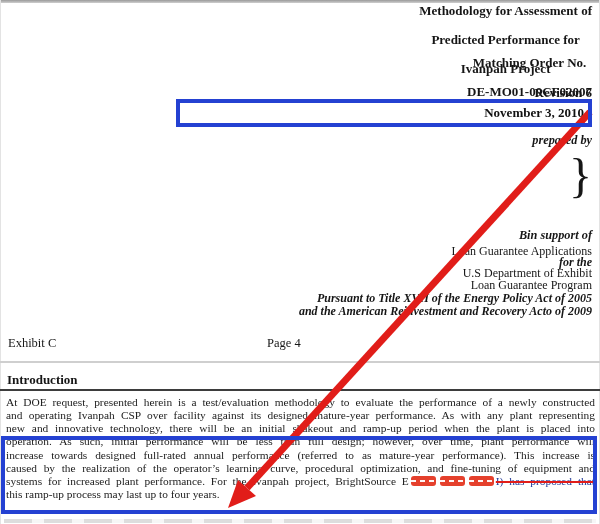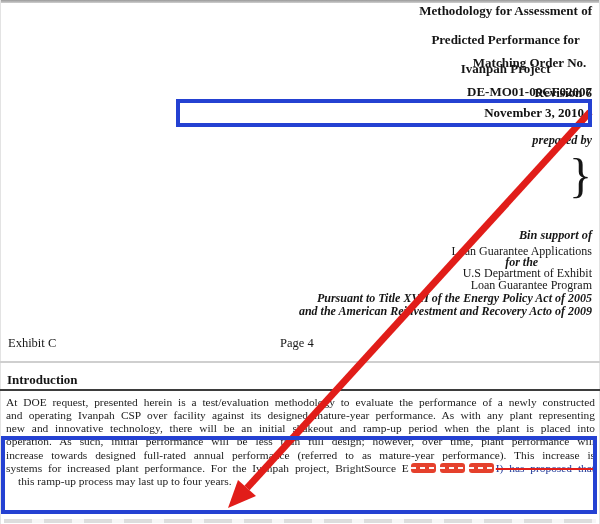--- a/index.html
+++ b/index.html
@@ -24,45 +24,45 @@
   .hdr.bold{font-weight:bold;font-size:13px;line-height:14.5px;}
   .hdr.ital{font-style:italic;font-weight:600;font-size:12.3px;line-height:13px;}
   #hdr-title{top:4px;}
   #hdr-order{top:56px;}
   #hdr-rev{top:86px;margin-left:24px;}
   #prepared-by{top:134px;}
   #brace{top:150px;font-size:48px;line-height:52px;font-weight:normal;font-style:normal;}
   #support-line{top:229px;margin-left:44px;}
   .loan{position:absolute;right:8px;text-align:right;font-size:12px;line-height:11.2px;}
   #loan-block{top:246px;}
-  .loan .it{font-style:italic;font-weight:600;text-align:center;}
+  .loan .it{font-style:italic;font-weight:600;}
   #pursuant-block{top:292px;font-style:italic;font-weight:600;font-size:12px;line-height:12.6px;
     position:absolute;right:8px;text-align:right;}
 
   
   .hl-box{position:absolute;border:4px solid var(--box-color);background:transparent;
     pointer-events:none;z-index:60;}
   #date-box{left:176px;top:99px;width:416px;height:28px;}
   #date-text{position:absolute;top:0;left:0;right:4px;bottom:0;text-align:right;
     font-weight:bold;font-size:13px;line-height:20px;color:#111;margin-left:16px;}
   #para-box{left:1px;top:436px;width:596px;height:78px;}
 
   
   .meta{position:absolute;top:336px;font-size:12.5px;}
   #exhibit{left:8px;text-align:right;}
-  #pagenum{left:280px;}
+  #pagenum{left:267px;}
   .rule1{position:absolute;top:361px;left:0;right:0;height:2px;background:#cfcfcf;}
   #intro-heading{position:absolute;top:372px;left:7px;font-weight:bold;font-size:13px;}
   .rule2{position:absolute;top:389px;left:0;right:0;height:2px;background:#3d3d3d;}
 
   
   #para{position:absolute;left:6px;right:5px;top:396px;font-size:11.4px;line-height:13.15px;color:#1b1b1b;}
   .jline{text-align:justify;text-align-last:justify;height:13.15px;overflow:visible;white-space:nowrap;}
   .jline.composite{white-space:nowrap;}
-  .lline{text-align:left;height:13.15px;padding-left:12px;}
+  .lline{text-align:left;height:13.15px;}
   .redact{display:inline-block;width:25px;height:10px;vertical-align:-1px;margin:0 2px;
     border-radius:3px;background-color:var(--redact-color);
     background-image:repeating-linear-gradient(90deg,rgba(255,255,255,.95) 0 5px,transparent 5px 9px);
     background-size:100% 2px;background-position:0 55%;background-repeat:no-repeat;}
   .struck{color:#223a99;text-decoration:line-through;text-decoration-color:var(--arrow-color);
     text-decoration-thickness:2px;}
 
   
   #arrow-svg{position:absolute;top:0;left:0;z-index:50;pointer-events:none;color:var(--arrow-color);}
 
@@ -116,20 +116,21 @@
 <div class="rule1"></div>
 <div id="intro-heading">Introduction</div>
 <div class="rule2"></div>
 
 <div id="para">
   <div class="jline">At DOE request, presented herein is a test/evaluation methodology to evaluate the performance of a newly constructed</div>
   <div class="jline">and operating Ivanpah CSP over facility against its designed mature-year performance. As with any plant representing</div>
   <div class="jline">new and innovative technology, there will be an initial shakeout and ramp-up period when the plant is placed into</div>
   <div class="jline">operation. As such, initial performance will be less than full design; however, over time, plant performance will</div>
   <div class="jline">increase towards designed full-rated annual performance (referred to as mature-year performance). This increase is</div>
+  <div class="jline">caused by the realization of the operator’s learning curve, procedural optimization, and fine-tuning of equipment and</div>
   <div class="jline composite"><span>systems for increased plant performance. For the Ivanpah project, BrightSource E</span><span class="redact"></span><span class="redact"></span><span class="redact"></span><span class="struck">I) has proposed that</span></div>
   <div class="lline">this ramp-up process may last up to four years.</div>
 </div>
 
 <div class="hl-box" id="para-box"></div>
 
 <svg id="arrow-svg" width="600" height="524" viewBox="0 0 600 524">
   <line x1="590" y1="112" x2="247" y2="488" stroke="currentColor" stroke-width="7"></line>
   <polygon points="228,508 256,496 238,480" fill="currentColor"></polygon>
 </svg>

